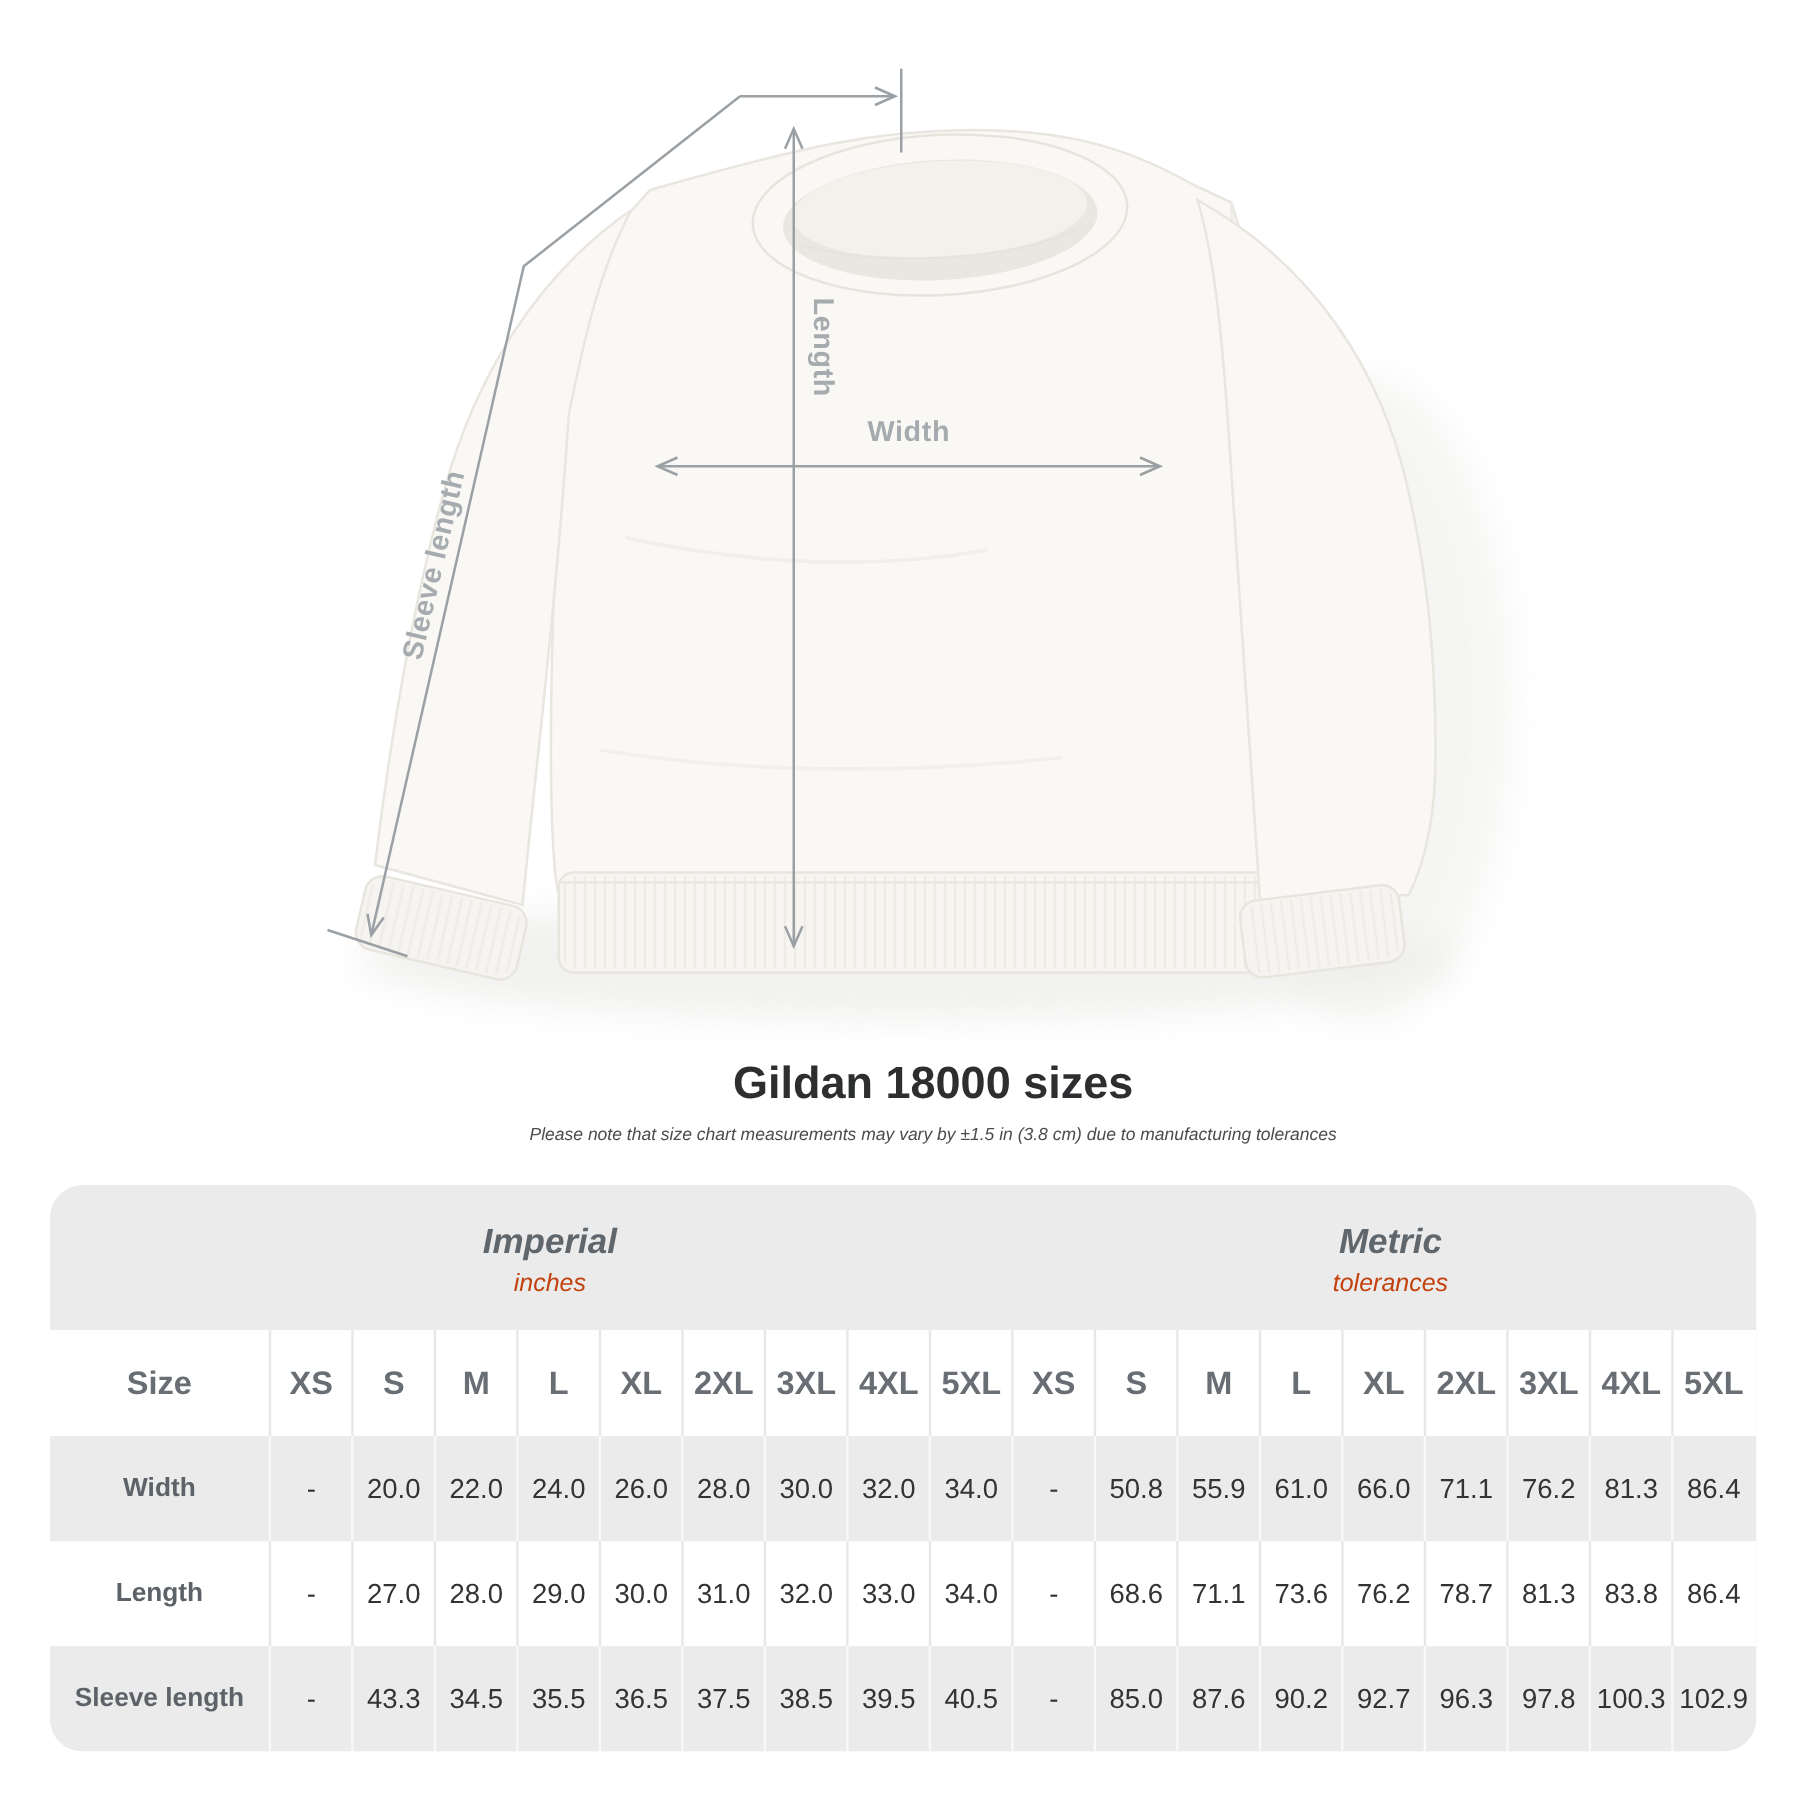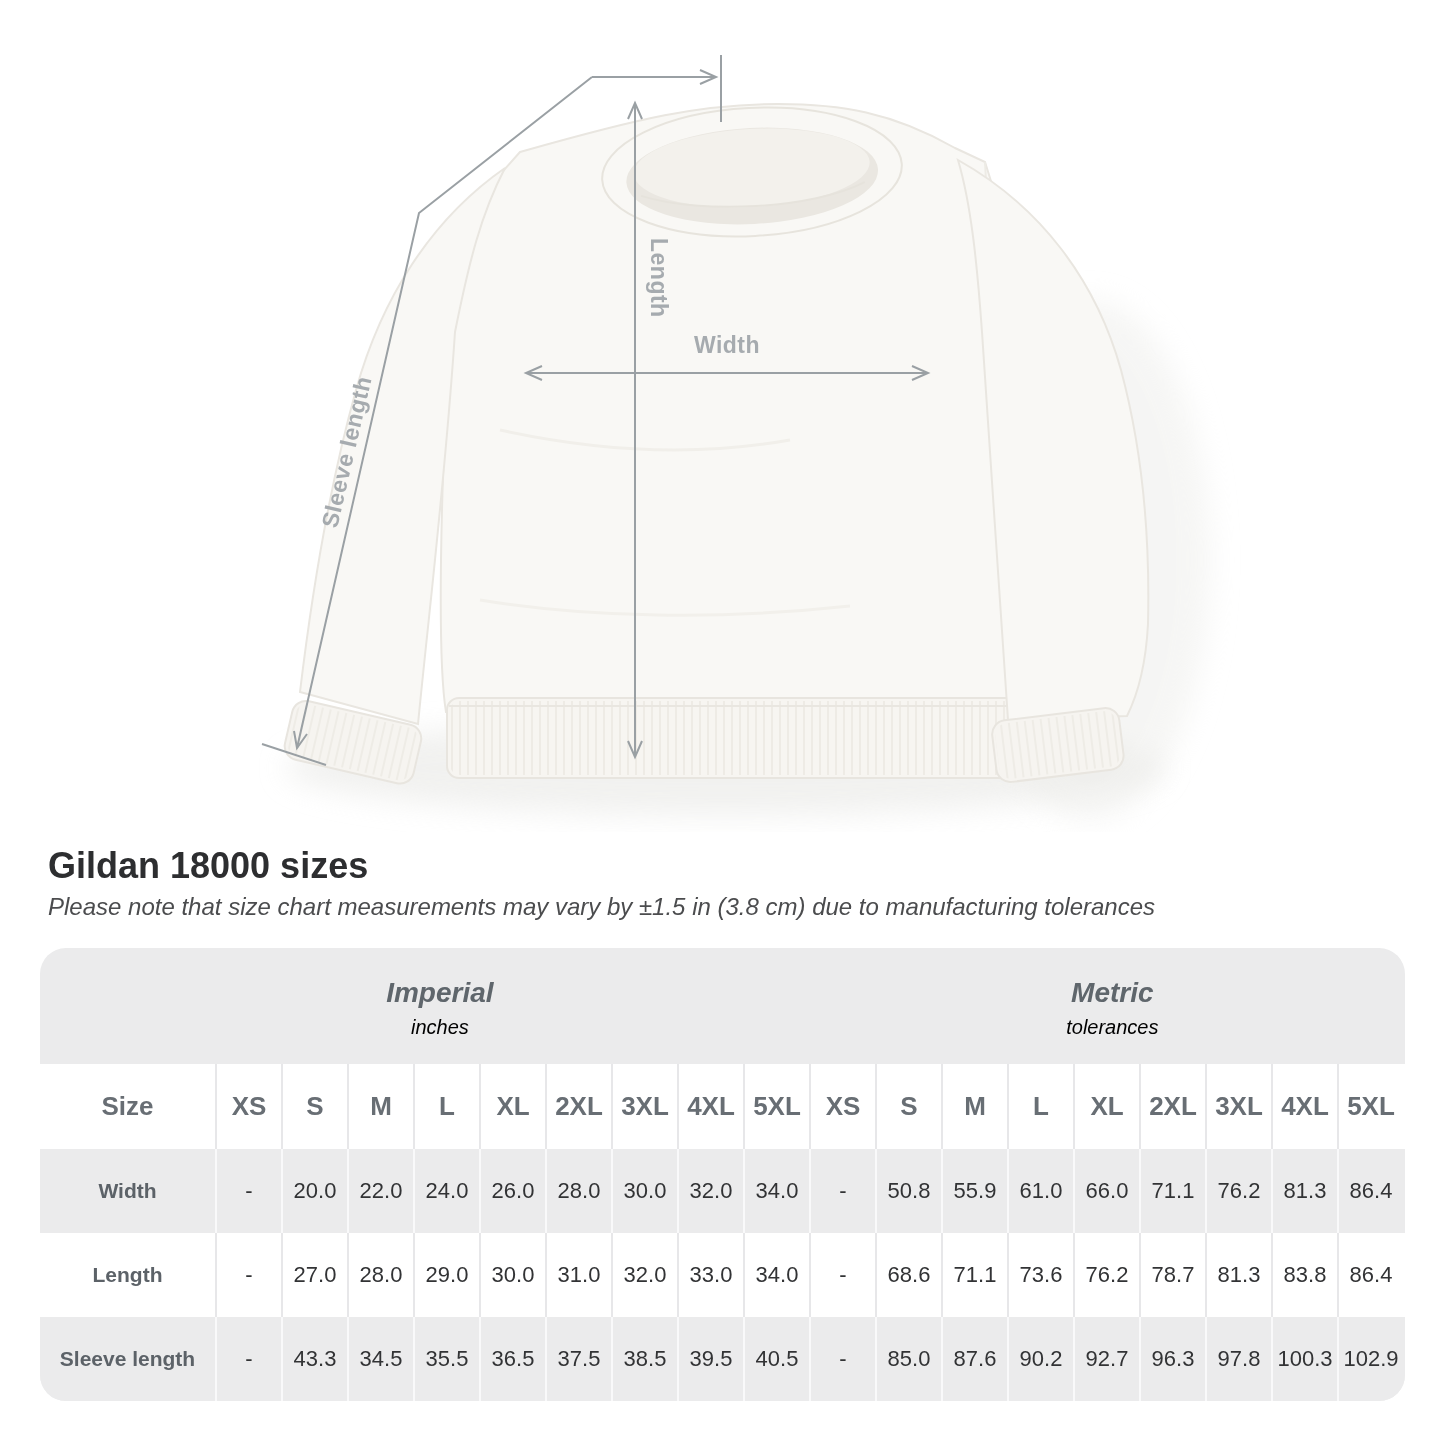--- a/index.html
+++ b/index.html
@@ -12,34 +12,34 @@
   .diagram{position:relative;width:1445px;height:832px;}
   .diagram svg{position:absolute;left:0;top:0;}
   .measure-label{
     position:absolute;font-weight:bold;font-size:23px;color:#a6abaf;
     letter-spacing:.5px;white-space:nowrap;
   }
   .label-width{left:727px;top:345px;transform:translate(-50%,-50%);}
   .label-length{left:672px;top:238px;transform:rotate(90deg);transform-origin:left top;}
   .label-sleeve{left:347px;top:452px;transform:translate(-50%,-50%) rotate(-77deg);}
   
-  .heading{margin-top:14px;padding-left:48px;}
+  .heading{text-align:center;margin-top:14px;padding-left:48px;}
   .page-title{font-size:36px;font-weight:bold;color:#2d2e30;line-height:40px;}
-  .page-note{margin-top:8px;font-size:24px;font-style:italic;color:#4b4c4e;line-height:26px;}
+  .page-note{margin-top:8px;font-size:14px;font-style:italic;color:#4b4c4e;line-height:26px;}
   
   .size-table{
     width:1365px;margin:28px auto 0 auto;background:#ebebec;
     border-radius:26px;overflow:hidden;
   }
   .band{display:flex;height:116px;padding-left:20px;}
   .band-half{display:flex;flex-direction:column;align-items:center;justify-content:center;padding-top:4px;}
   .band-half.imperial{width:771px;}
   .band-half.metric{width:594px;}
   .group-name{font-size:28px;font-weight:bold;font-style:italic;color:#5f666c;line-height:32px;}
-  .group-unit{font-size:20px;font-style:italic;color:#000000;margin-top:7px;}
+  .group-unit{font-size:20px;font-style:italic;color:#c2410c;margin-top:7px;}
   .grid{display:grid;grid-template-columns:177px repeat(18,66px);}
   .cell{
     display:flex;align-items:center;justify-content:center;
     height:84px;border-right:2px solid transparent;box-sizing:border-box;
   }
   .cell.hd{height:85px;}
   .cell.w{background:#ffffff;border-right-color:#e7e7e9;}
   .cell.g{background:#ebebec;border-right-color:#f9f9fa;}
   .cell.end{border-right-color:transparent;}
   .col-head{font-size:26px;font-weight:bold;color:#686e74;}

